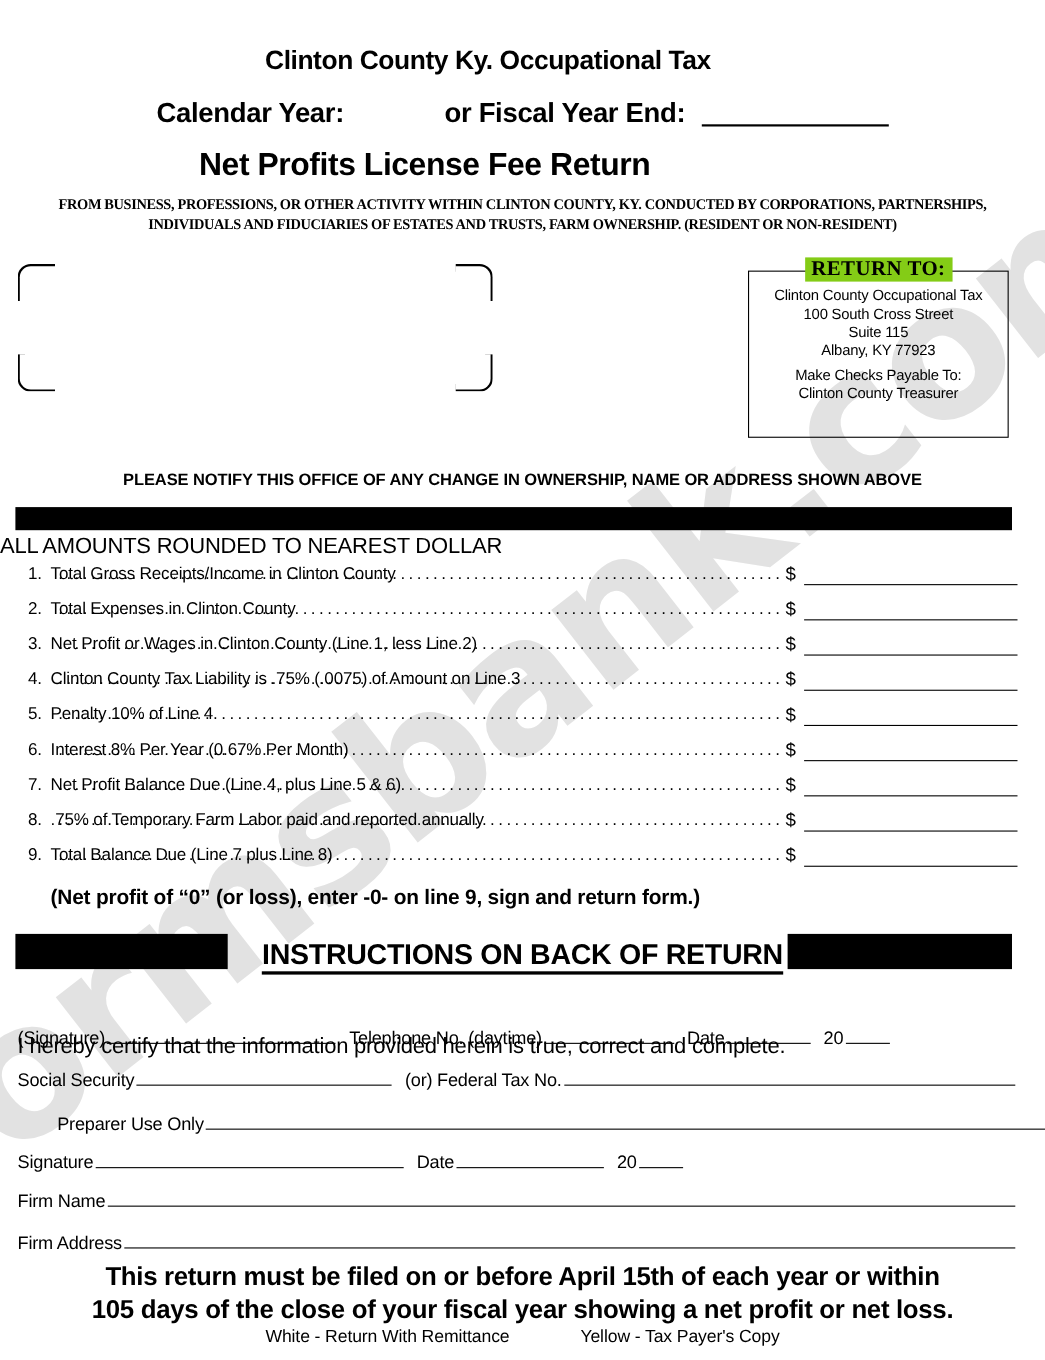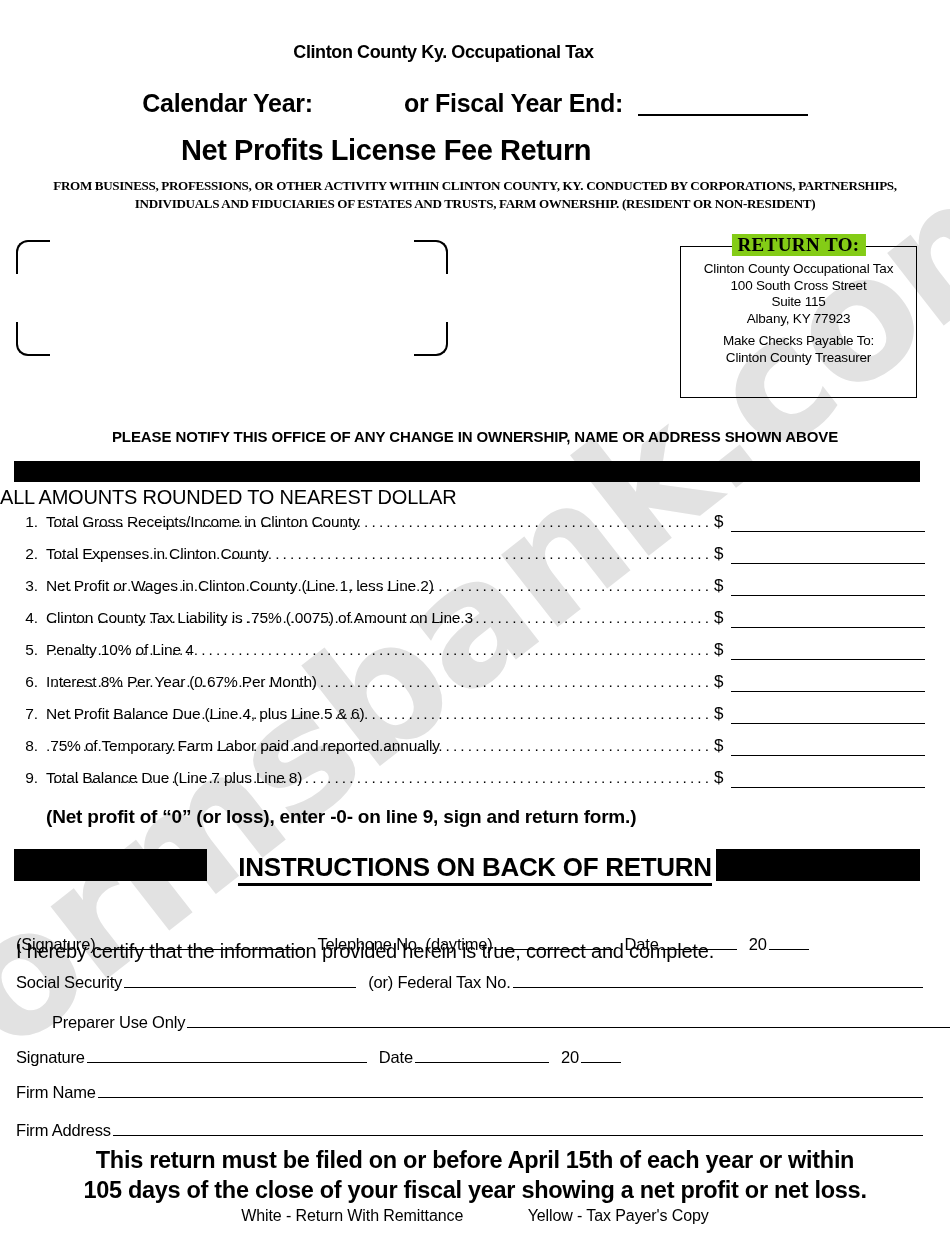--- a/index.html
+++ b/index.html
@@ -32,21 +32,21 @@
     user-select: none;
   }
 
   #page { position: relative; z-index: 2; width: 950px; height: 1236px; }
 
   
   .h-title1 {
     position: absolute; left: 0; top: 42px; width: 887px;
     text-align: center;
     font-family: "Liberation Sans", sans-serif;
-    font-weight: bold; font-size: 18px; letter-spacing: -0.4px;
+    font-weight: bold; font-size: 24px; letter-spacing: -0.4px;
   }
   .cal-row {
     position: absolute; left: 0; top: 89px; width: 950px;
     text-align: center;
     font-weight: bold; font-size: 25px; letter-spacing: -0.3px;
     white-space: nowrap;
   }
   .cal-row .gap { display: inline-block; width: 78px; }
   .cal-row .fy-blank {
     display: inline-block; width: 170px; border-bottom: 2.5px solid #000;

